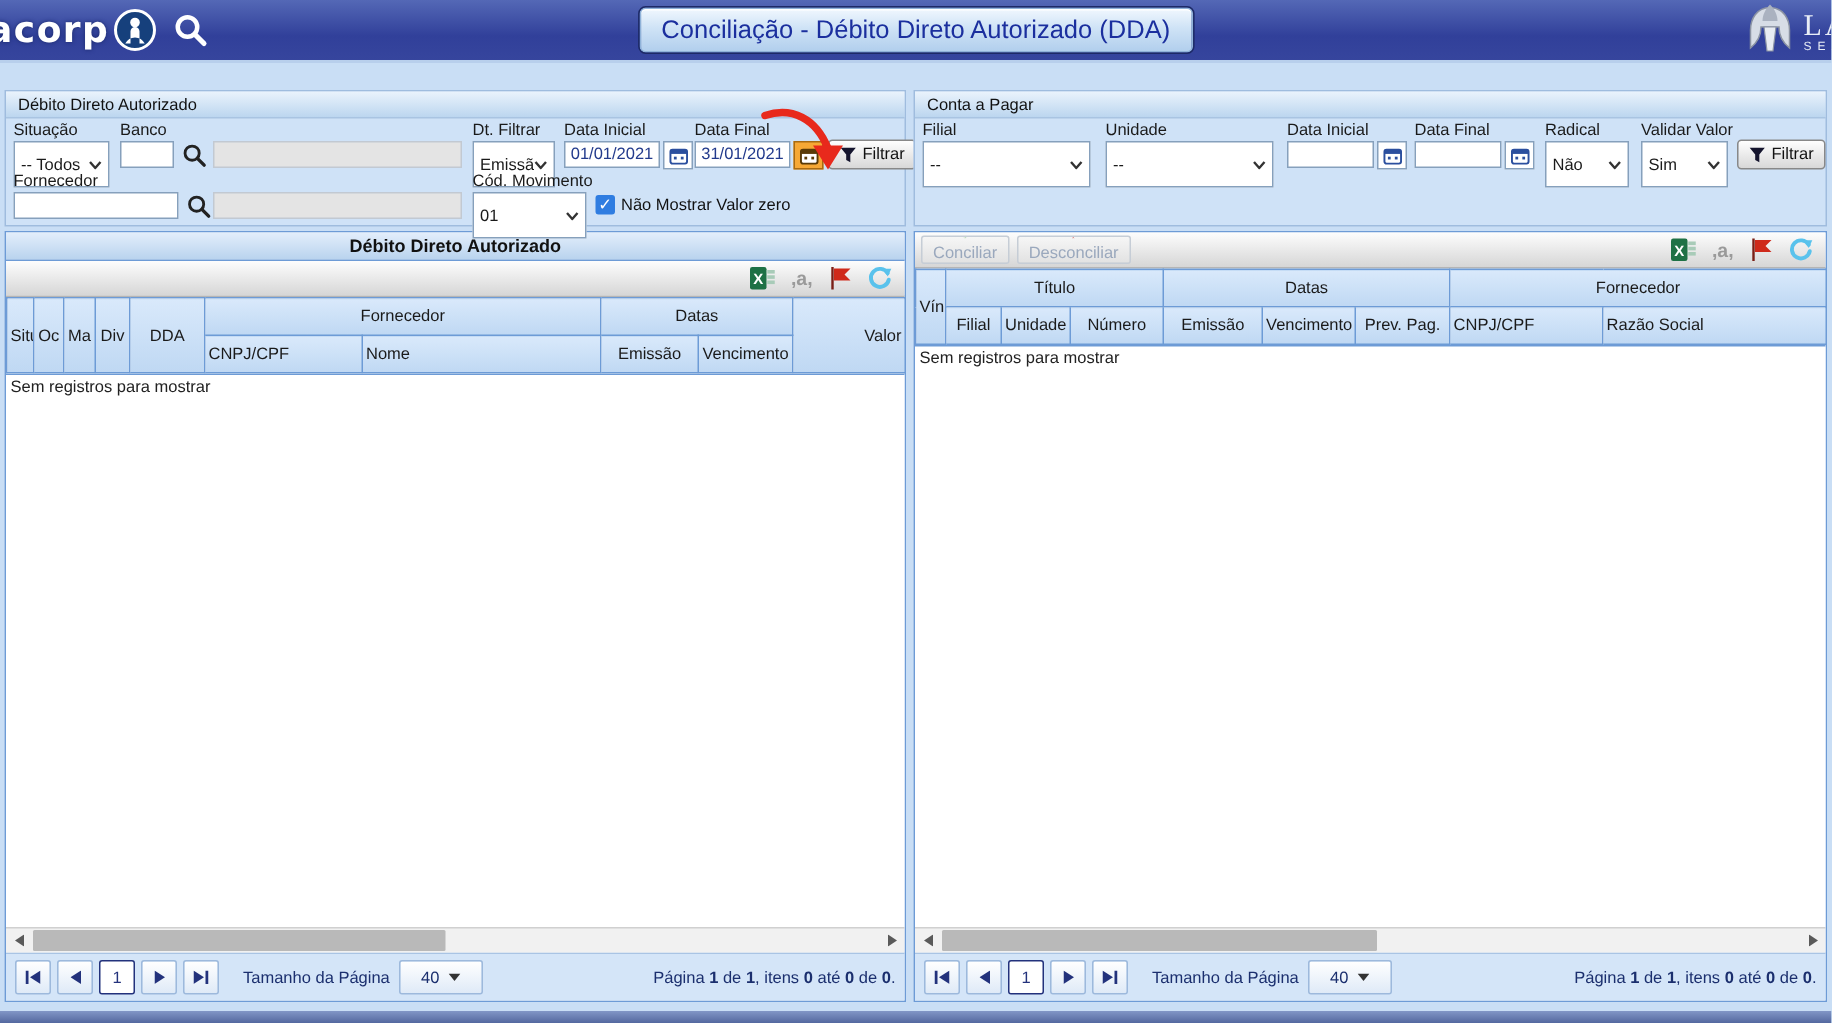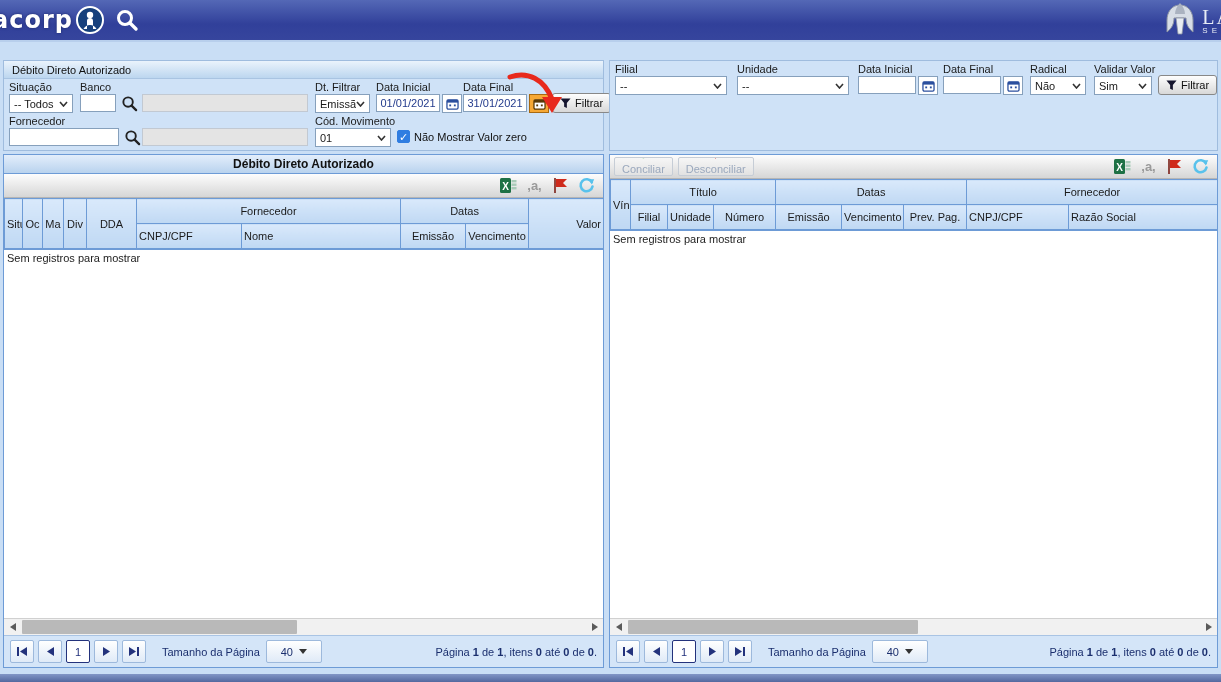--- a/index.html
+++ b/index.html
@@ -35,21 +35,21 @@
   
   .fieldset { position:relative; height:91px; border:1px solid #9fbcde; background:#cfe2f7; margin-bottom:3px; }
   .fs-title { height:18px; line-height:18px; padding-left:8px; color:#111;
     background:linear-gradient(180deg,#eaf3fc,#bcd6ef); border-bottom:1px solid #a9c4e2; }
   .fs-body { position:relative; height:71px; }
   .f-label { position:absolute; font-size:11px; color:#1a1a1a; white-space:nowrap; }
   .f-ctl { position:absolute; }
   input.txt { height:18px; border:1px solid #86a0bc; background:#fff; font-size:11px;
     font-family:"Liberation Sans",sans-serif; padding:0 3px; color:#223a8c; width:100%; }
   input.txt.ro { background:#e4e4e4; border-color:#c2c9d2; }
-  .sel { height:19px; background:#fff; border:1px solid #86a0bc; display:flex; align-items:center;
+  .sel { height:31px; background:#fff; border:1px solid #86a0bc; display:flex; align-items:center;
     justify-content:space-between; padding:0 4px; cursor:pointer; }
   .sel-val { overflow:hidden; white-space:nowrap; color:#1a1a1a; }
   .cal-btn { width:20px; height:19px; border:1px solid #86a0bc; background:#fff; display:inline-flex;
     align-items:center; justify-content:center; cursor:pointer; }
   .cal-btn.hot { background:#f6a835; border-color:#a86a12; }
   .mag-btn { width:20px; height:20px; display:inline-flex; align-items:center; justify-content:center; cursor:pointer; }
   .btn-filtrar { height:20px; padding:0 7px; display:inline-flex; align-items:center; gap:4px;
     background:linear-gradient(180deg,#fefefe,#d8d8d8); border:1px solid #888; border-radius:3px;
     font-size:11px; color:#111; cursor:pointer; }
   .chk-row { position:absolute; display:flex; align-items:center; gap:4px; }
@@ -113,20 +113,23 @@
             <path d="M8.5 24 A7.5 8 0 0 1 21.5 24 L18 24 L18 16 A3 3 0 0 0 12 16 L12 24 Z" fill="#fff"></path>
           </svg>
       </span>
       <span class="topbar-search">
         <svg viewBox="0 0 24 24" width="24" height="24">
             <circle cx="10" cy="10" r="6.5" fill="none" stroke="#fff" stroke-width="3"></circle>
             <line x1="15" y1="15" x2="21" y2="21" stroke="#fff" stroke-width="3.4" stroke-linecap="round"></line>
           </svg>
       </span>
     </div>
+    <div class="title-box">
+      <span>Conciliação - Débito Direto Autorizado (DDA)</span>
+    </div>
     <div class="right-logo">
       <svg width="40" height="38" viewBox="0 0 40 38">
         <path d="M20 3 C11 3 7 11 7 18 L7 30 C12 26 14 22 14 16 L26 16 C26 22 28 26 33 30 L33 18 C33 11 29 3 20 3 Z" fill="#d7dde6" stroke="#8b93a3" stroke-width="1"></path>
         <path d="M20 1 C17 4 15 8 15 12 L25 12 C25 8 23 4 20 1 Z" fill="#aab2c0"></path>
         <path d="M16 16 L24 16 L22 32 L18 32 Z" fill="#e8ecf2" stroke="#8b93a3" stroke-width="0.8"></path>
       </svg>
       <span class="lg-text">
         <div class="lg-line1">LA</div>
         <div class="lg-line2">SEA</div>
       </span>
@@ -330,20 +333,21 @@
                 <polygon points="0,0 8,0 4,5" fill="#333"></polygon>
               </svg>
           </span>
           <span class="pg-summary"><span>Página </span><b>1</b><span> de </span><b>1</b><span>, itens </span><b>0</b><span> até </span><b>0</b><span> de </span><b>0</b><span>.</span></span>
         </div>
       </div>
     </section>
 
     <section class="panel panel-right">
       <div class="fieldset">
+        <div class="fs-title">Conta a Pagar</div>
         <div class="fs-body">
           <span class="f-label" style="left:5px;top:2px">Filial</span>
           <div class="f-ctl sel" style="left:5px;top:15px;width:112px">
             <span class="sel-val">--</span>
             <svg width="9" height="6">
                 <polyline points="1,1 4.5,5 8,1" fill="none" stroke="#333" stroke-width="1.6"></polyline>
               </svg>
           </div>
 
           <span class="f-label" style="left:127px;top:2px">Unidade</span>

